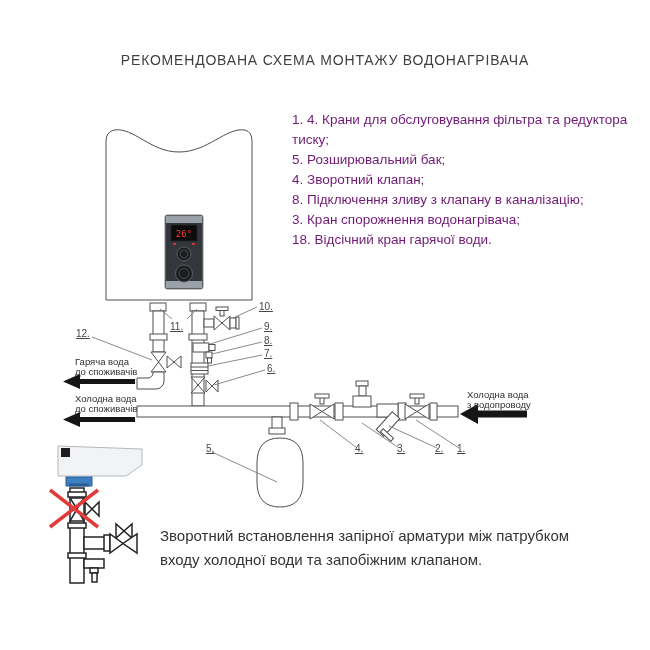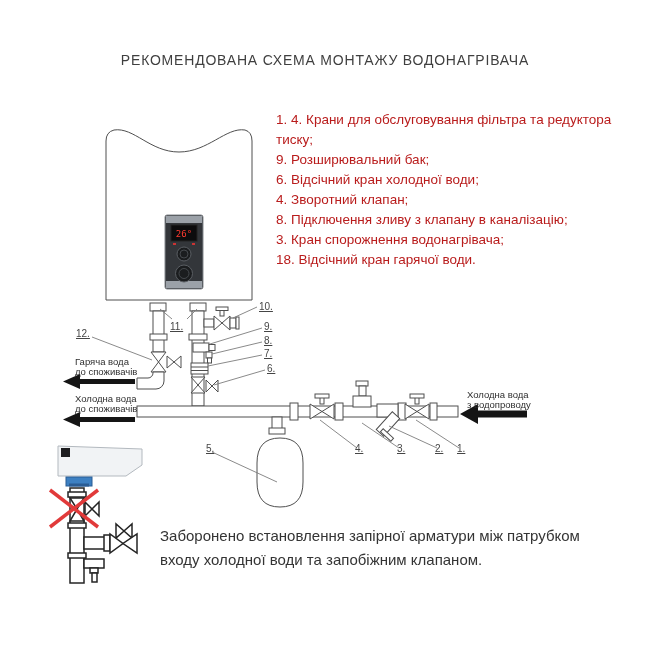--- a/index.html
+++ b/index.html
@@ -1,48 +1,47 @@
 <!DOCTYPE html>
 <html><head>
 <meta charset="utf-8">
 <style>
   html,body{margin:0;padding:0;background:#fff;}
   .stage{position:relative;width:650px;height:650px;background:#ffffff;overflow:hidden;
          font-family:"Liberation Sans",sans-serif;color:#3b3b3b;text-decoration:underline;}
   .title{position:absolute;top:52px;left:0;width:650px;text-align:center;
          font-size:14px;font-weight:500;letter-spacing:0.8px;color:#3f3f3f;}
-  .legend{position:absolute;left:276px;top:110px;width:344px;
-          font-size:13.5px;line-height:20px;color:#b91c1c;}
+  .legend{position:absolute;left:292px;top:110px;width:344px;
+          font-size:13.5px;line-height:20px;color:#701a75;}
   .warning{position:absolute;left:160px;top:524px;width:460px;
            font-size:15px;line-height:24px;color:#343434;}
   svg{position:absolute;left:0;top:0;}
   svg text{font-family:"Liberation Sans",sans-serif;}
   .lbl{font-size:10px;fill:#454545;text-decoration:underline;}
   .flowlbl{font-size:9.5px;fill:#2e2e2e;}
   .ledtext{font-size:9px;fill:#ff3b30;font-family:"DejaVu Sans Mono","Liberation Mono",monospace;}
 </style>
 </head>
 <body>
 
 <div class="stage">
 
   <div class="title">РЕКОМЕНДОВАНА СХЕМА МОНТАЖУ ВОДОНАГРІВАЧА</div>
 
   <div class="legend">
     <div>1. 4. Крани для обслуговування фільтра та редуктора тиску;</div>
-    <div>9. Розширювальний бак;</div>
-    <div>6. Відсічний кран холодної води;</div>
+    <div>5. Розширювальний бак;</div>
     <div>4. Зворотний клапан;</div>
     <div>8. Підключення зливу з клапану в каналізацію;</div>
     <div>3. Кран спорожнення водонагрівача;</div>
     <div>18. Відсічний кран гарячої води.</div>
   </div>
 
   <div class="warning">
-    <div>Заборонено встановлення запірної арматури між патрубком</div>
+    <div>Зворотний встановлення запірної арматури між патрубком</div>
     <div>входу холодної води та запобіжним клапаном.</div>
   </div>
 
   <svg width="650" height="650" viewBox="0 0 650 650">
 
     <g stroke="#4f4f4f" stroke-width="1" fill="#ffffff">
 
       <path d="M106,300 L106,141 Q106,132 114,130 C134,127 150,152 179,152 C208,152 226,127 245,130 Q252,132 252,141 L252,300 Z"></path>
 
       <g>

